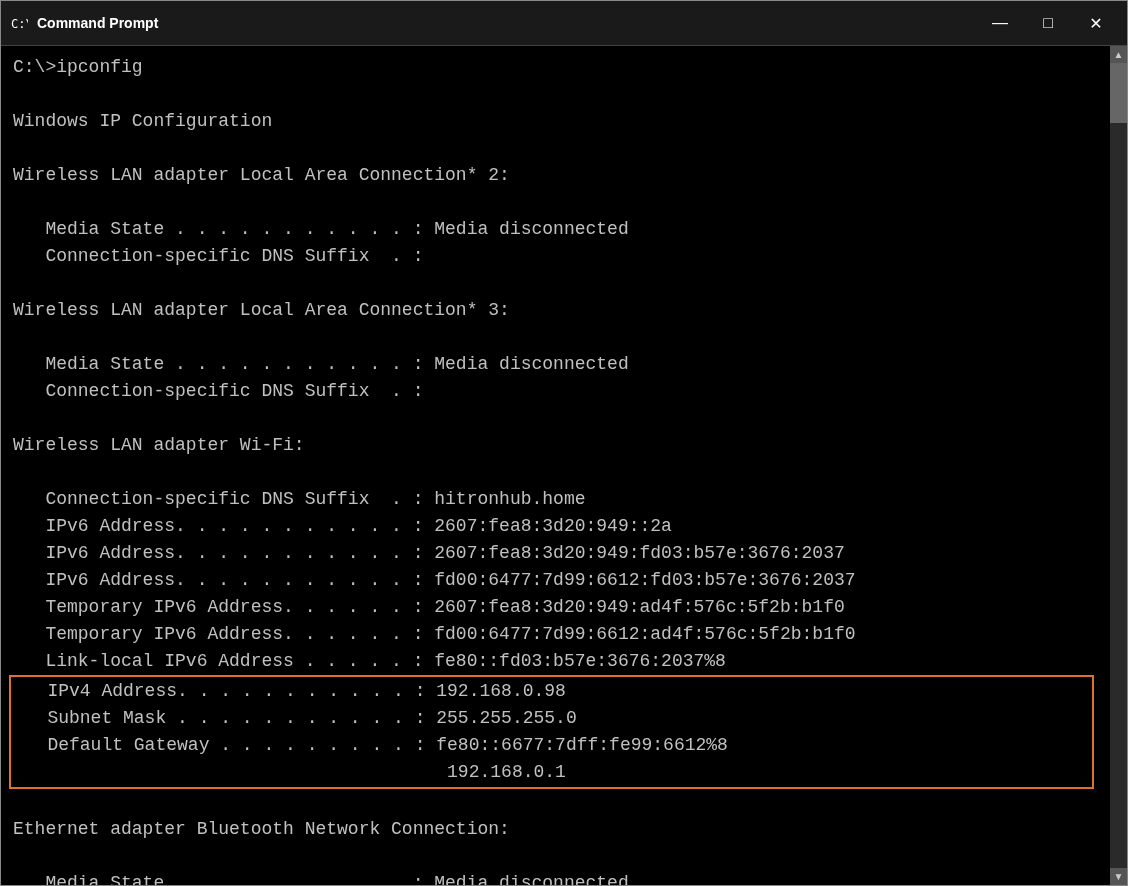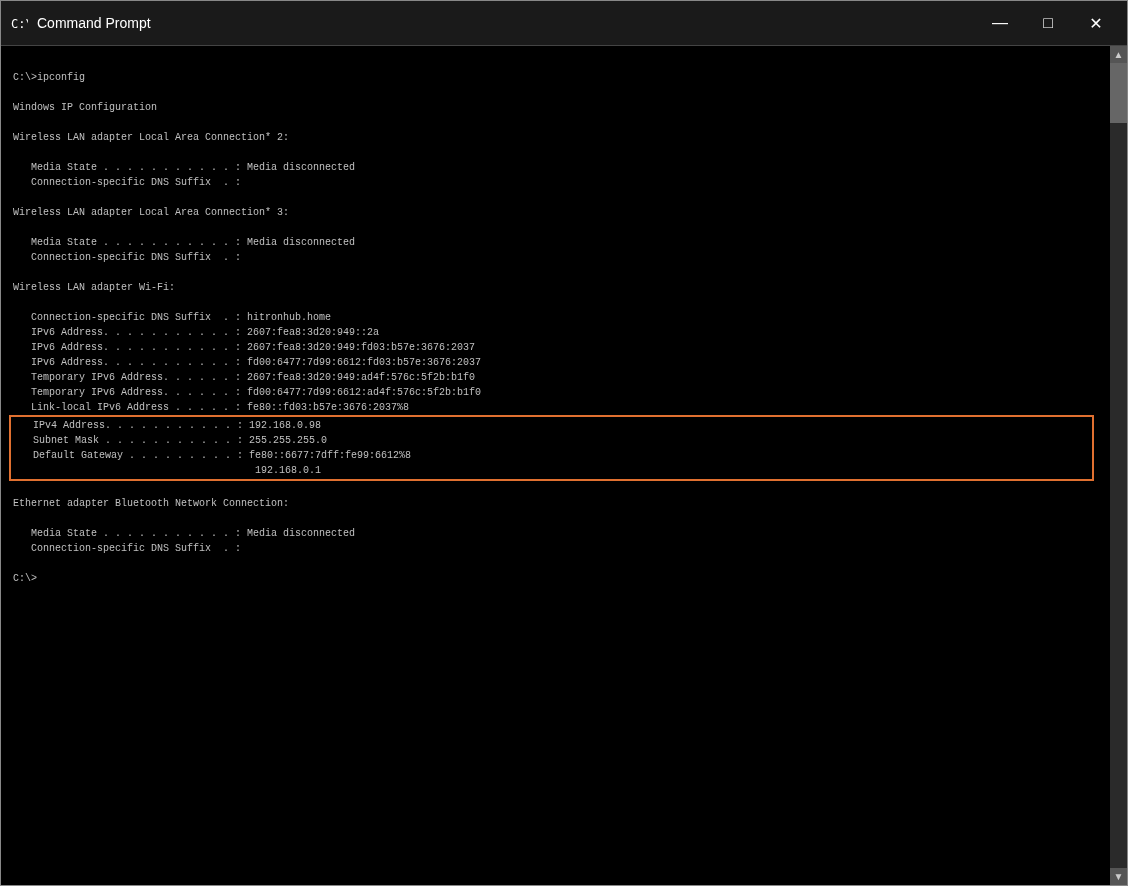--- a/index.html
+++ b/index.html
@@ -47,21 +47,21 @@
     }
 
     .title-icon svg {
       width: 18px;
       height: 18px;
     }
 
     .title-text {
       color: #fff;
       font-size: 14px;
-      font-weight: normal;
+      font-weight: bold;
     }
 
     .title-bar-controls {
       display: flex;
       align-items: center;
       gap: 2px;
     }
 
     .title-btn {
       width: 46px;
@@ -80,23 +80,23 @@
       flex: 1;
       display: flex;
       overflow: hidden;
     }
 
     .terminal {
       flex: 1;
       background: #000;
       color: #c0c0c0;
       font-family: 'Courier New', Courier, monospace;
-      font-size: 10px;
+      font-size: 18px;
       line-height: 1.5;
-      padding: 24px 12px;
+      padding: 8px 12px;
       overflow-y: auto;
       white-space: pre;
     }
 
     .scrollbar {
       width: 17px;
       background: #1a1a1a;
       display: flex;
       flex-direction: column;
       align-items: center;

